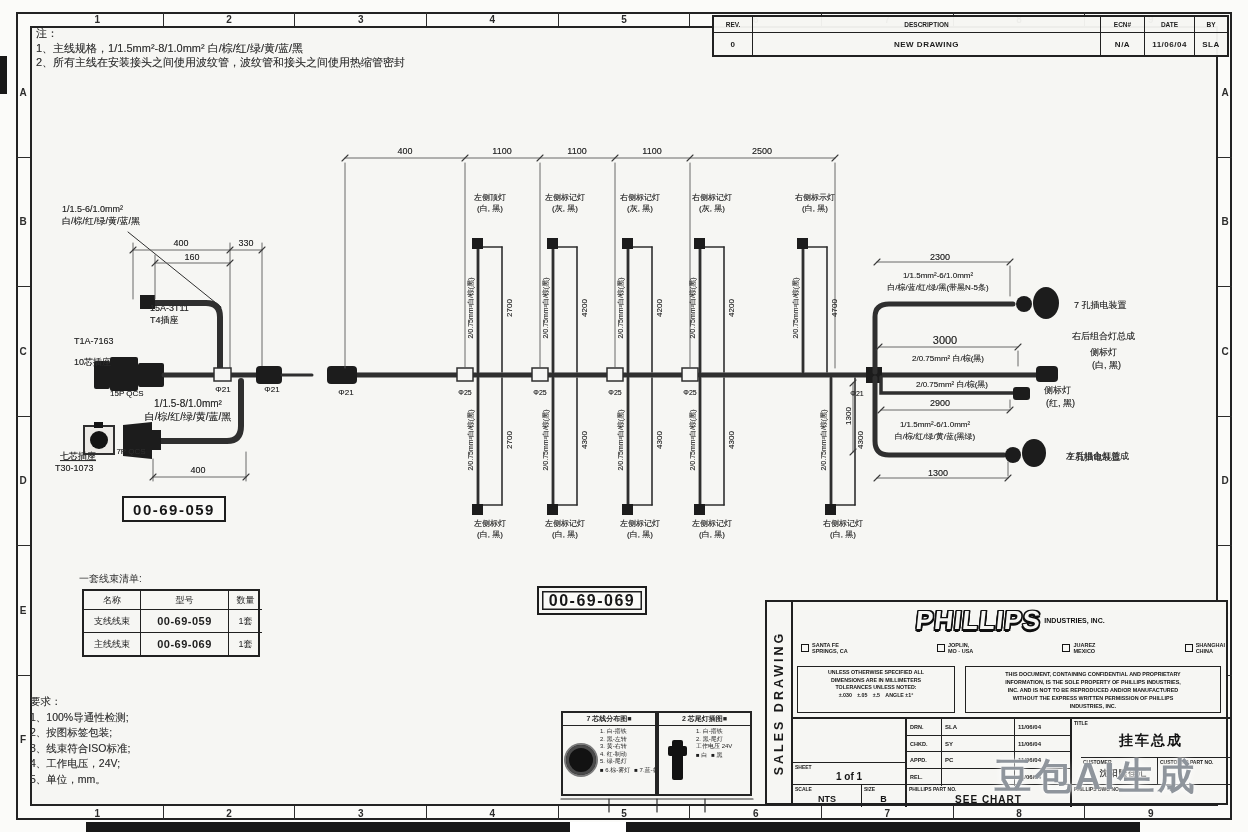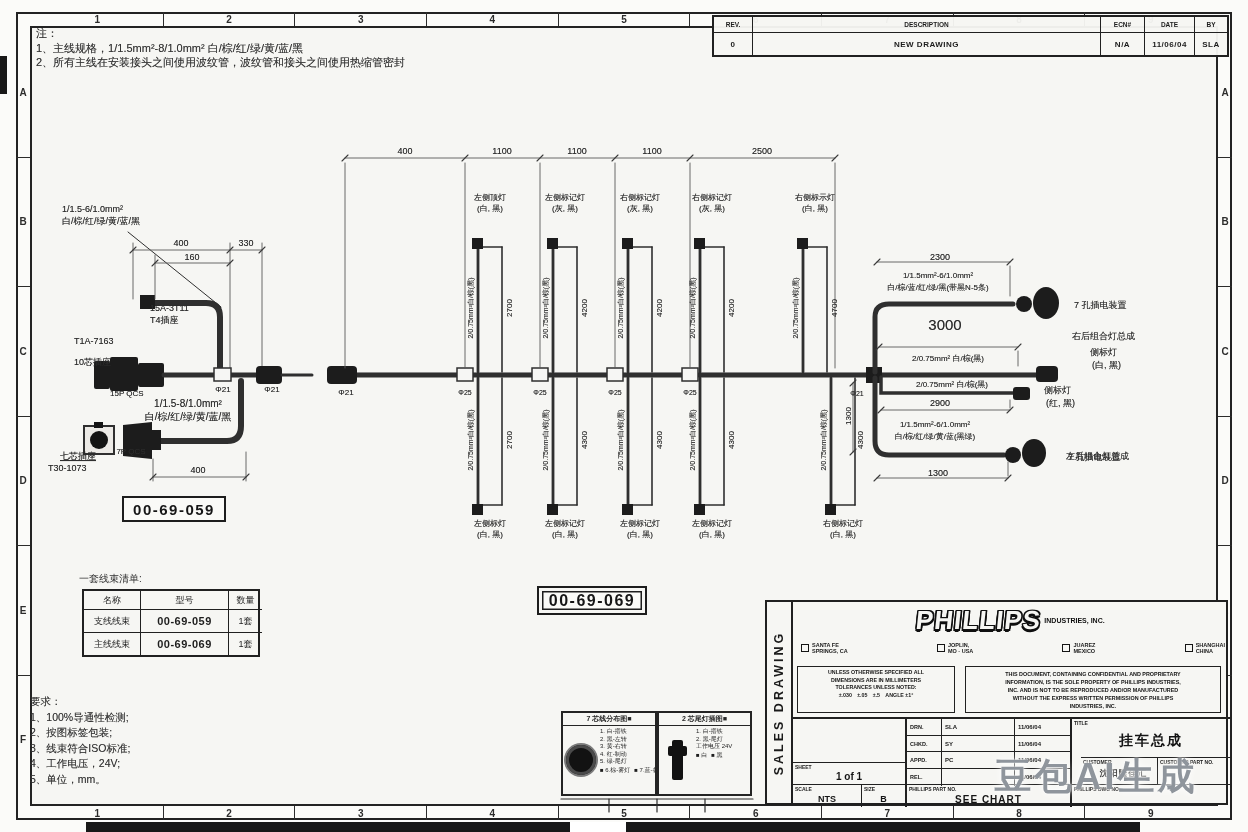--- a/index.html
+++ b/index.html
@@ -333,21 +333,21 @@
       <span class="dt la" style="left: 150px; top: 321px; font-size: 9px;">T4插座</span>
       <span class="dt la" style="left: 74px; top: 330px; font-size: 9px; margin-top: 33px;">10芯插座</span>
       <span class="dt la" style="left: 74px; top: 342px; font-size: 9px;">T1A-7163</span>
       <span class="dt la" style="left: 110px; top: 394px; font-size: 8px;">15P QCS</span>
       <span class="dt" style="left: 223px; top: 390px; font-size: 8px;">Φ21</span>
       <span class="dt" style="left: 272px; top: 390px; font-size: 8px;">Φ21</span>
       <span class="dt" style="left: 188px; top: 404px; font-size: 10px;">1/1.5-8/1.0mm²</span>
       <span class="dt" style="left: 188px; top: 417px; font-size: 10px;">白/棕/红/绿/黄/蓝/黑</span>
       <span class="dt" style="left: 131px; top: 452px; font-size: 8px;">7P QCS</span>
       <span class="dt la" style="left: 60px; top: 457px; font-size: 9px; text-decoration: underline;">七芯插座</span>
-      <span class="dt la" style="left: 48px; top: 469px; font-size: 9px;">T30-1073</span>
+      <span class="dt la" style="left: 55px; top: 469px; font-size: 9px;">T30-1073</span>
       <span class="dt" style="left: 198px; top: 471px; font-size: 9px;">400</span>
       <span class="dt" style="left: 405px; top: 152px; font-size: 9px;">400</span>
       <span class="dt" style="left: 502px; top: 152px; font-size: 9px;">1100</span>
       <span class="dt" style="left: 577px; top: 152px; font-size: 9px;">1100</span>
       <span class="dt" style="left: 652px; top: 152px; font-size: 9px;">1100</span>
       <span class="dt" style="left: 762px; top: 152px; font-size: 9px;">2500</span>
       <span class="dt" style="left: 346px; top: 393px; font-size: 8px;">Φ21</span>
       <span class="dt" style="left: 465px; top: 393px; font-size: 7px;">Φ25</span>
       <span class="dt" style="left: 540px; top: 393px; font-size: 7px;">Φ25</span>
       <span class="dt" style="left: 615px; top: 393px; font-size: 7px;">Φ25</span>
@@ -391,21 +391,21 @@
       <span class="dt rot" style="left: 660px; top: 440px; font-size: 8px;">4300</span>
       <span class="dt rot" style="left: 692px; top: 440px; font-size: 7px;">2/0.75mm²白/棕(黑)</span>
       <span class="dt rot" style="left: 732px; top: 440px; font-size: 8px;">4300</span>
       <span class="dt rot" style="left: 823px; top: 440px; font-size: 7px;">2/0.75mm²白/棕(黑)</span>
       <span class="dt rot" style="left: 861px; top: 440px; font-size: 8px;">4300</span>
       <span class="dt" style="left: 940px; top: 258px; font-size: 9px;">2300</span>
       <span class="dt" style="left: 938px; top: 276px; font-size: 8px;">1/1.5mm²-6/1.0mm²</span>
       <span class="dt" style="left: 938px; top: 288px; font-size: 8px;">白/棕/蓝/红/绿/黑(带黑N-5条)</span>
       <span class="dt la" style="left: 1072px; top: 293px; font-size: 9px; margin-top: 44px;">右后组合灯总成</span>
       <span class="dt la" style="left: 1074px; top: 306px; font-size: 9px;">7 孔插电装置</span>
-      <span class="dt" style="left: 945px; top: 325px; font-size: 15px;">3000</span>
+      <span class="dt" style="left: 945px; top: 341px; font-size: 11px;">3000</span>
       <span class="dt" style="left: 948px; top: 359px; font-size: 8px;">2/0.75mm² 白/棕(黑)</span>
       <span class="dt la" style="left: 1090px; top: 353px; font-size: 9px;">侧标灯</span>
       <span class="dt la" style="left: 1092px; top: 366px; font-size: 9px;">(白, 黑)</span>
       <span class="dt" style="left: 952px; top: 385px; font-size: 8px;">2/0.75mm² 白/棕(黑)</span>
       <span class="dt" style="left: 940px; top: 404px; font-size: 9px;">2900</span>
       <span class="dt la" style="left: 1044px; top: 391px; font-size: 9px;">侧标灯</span>
       <span class="dt la" style="left: 1046px; top: 404px; font-size: 9px;">(红, 黑)</span>
       <span class="dt" style="left: 935px; top: 425px; font-size: 8px;">1/1.5mm²-6/1.0mm²</span>
       <span class="dt" style="left: 935px; top: 437px; font-size: 8px;">白/棕/红/绿/黄/蓝(黑绿)</span>
       <span class="dt la" style="left: 1066px; top: 445px; font-size: 9px; margin-top: 12px;">左后组合灯总成</span>

